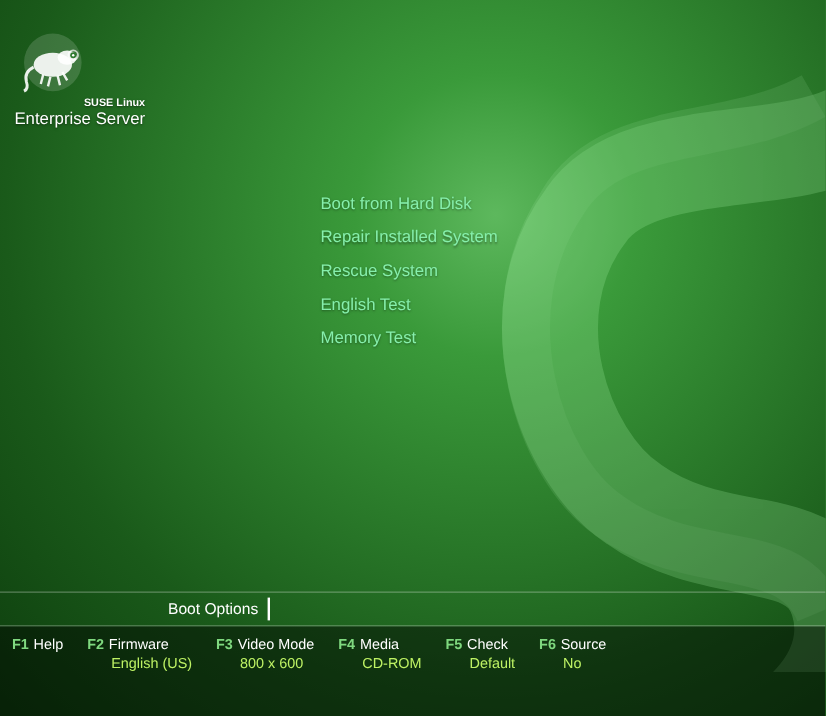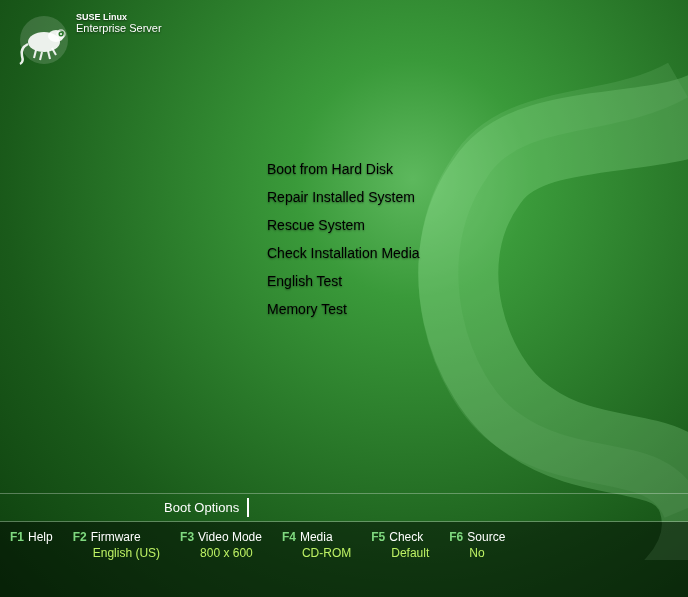--- a/index.html
+++ b/index.html
@@ -28,46 +28,47 @@
       top: 60px;
       width: 400px;
       height: 500px;
       z-index: 1;
       opacity: 0.35;
     }
 
     
     .logo {
       position: absolute;
-      top: 12px;
+      top: 24px;
       left: 12px;
       z-index: 10;
       display: flex;
-      flex-direction: row;
-      align-items: flex-start;
+      flex-direction: column;
+      align-items: flex-start;
+      text-align: right;
     }
 
     .logo-icon {
       width: 64px;
       height: 56px;
     }
 
     
     .menu-container {
       position: absolute;
       top: 155px;
       left: 255px;
       z-index: 10;
       width: 300px;
     }
 
     .menu-item {
       display: block;
       padding: 6px 12px;
-      color: #000000;
+      color: #86efac;
       font-size: 14px;
       cursor: pointer;
       text-shadow: 0 1px 2px rgba(0,0,0,0.4);
     }
 
     .menu-item.selected {
       background: rgba(180,180,180,0.55);
       color: #000;
       text-shadow: none;
     }
@@ -83,21 +84,20 @@
       align-items: center;
       padding: 4px 0 4px 140px;
       border-top: 1px solid rgba(255,255,255,0.3);
       border-bottom: 1px solid rgba(255,255,255,0.3);
     }
 
     .boot-options-label {
       color: white;
       font-size: 13px;
       margin-right: 8px;
-      margin-left: 24px;
     }
 
     .boot-options-input {
       background: transparent;
       border: none;
       border-left: 2px solid white;
       color: white;
       font-size: 13px;
       padding: 2px 6px;
       outline: none;
@@ -175,29 +175,28 @@
 
     <line x1="24" y1="38" x2="22" y2="46" stroke="white" stroke-width="2" opacity="0.9"></line>
     <line x1="30" y1="40" x2="28" y2="48" stroke="white" stroke-width="2" opacity="0.9"></line>
     <line x1="36" y1="39" x2="38" y2="47" stroke="white" stroke-width="2" opacity="0.9"></line>
     <line x1="40" y1="36" x2="44" y2="43" stroke="white" stroke-width="2" opacity="0.9"></line>
 
     <circle cx="49" cy="22" r="4" fill="none" stroke="white" stroke-width="1.5" opacity="0.7"></circle>
   </svg>
   <div>
     <div style="color:white;font-size:9px;font-weight:bold;text-shadow:0 1px 2px rgba(0,0,0,0.5);">SUSE Linux</div>
-    <div style="color:white;font-size:11px;text-shadow:0 1px 2px rgba(0,0,0,0.5);">Enterprise Server</div>
+    <div style="color:white;font-size:14px;text-shadow:0 1px 2px rgba(0,0,0,0.5);">Enterprise Server</div>
   </div>
 </div>
 
 <div class="menu-container">
 <div class="menu-item">Boot from Hard Disk</div>
     <div class="menu-item">Repair Installed System</div>
     <div class="menu-item">Rescue System</div>
-    <div class="menu-item">Check Installation Media</div>
     <div class="menu-item">English Test</div>
     <div class="menu-item">Memory Test</div>
   </div>
 
 <div class="boot-options-bar">
   <span class="boot-options-label">Boot Options</span>
   <input class="boot-options-input" type="text" value="" style="">
 </div>
 
 <div class="fkeys-bar">

